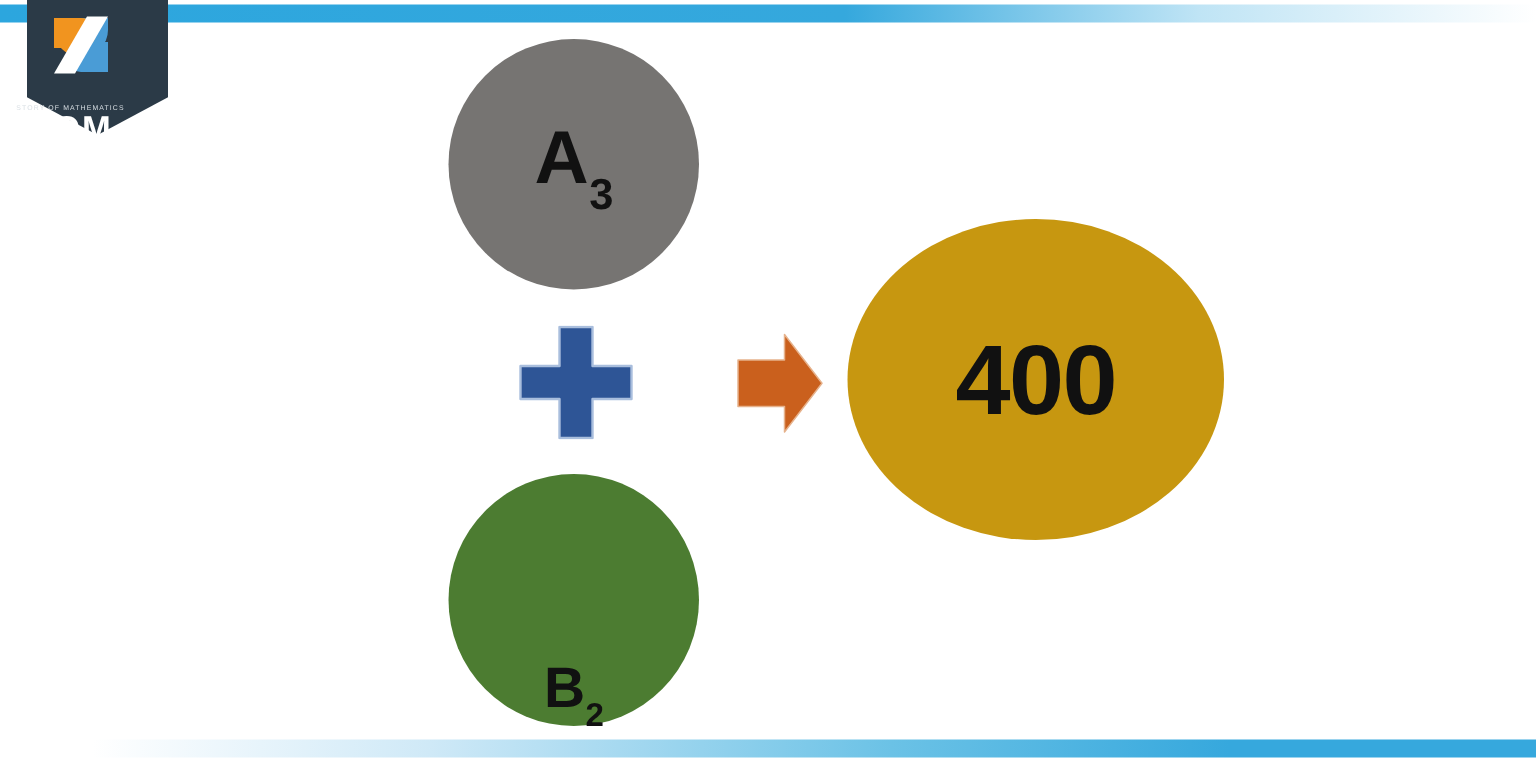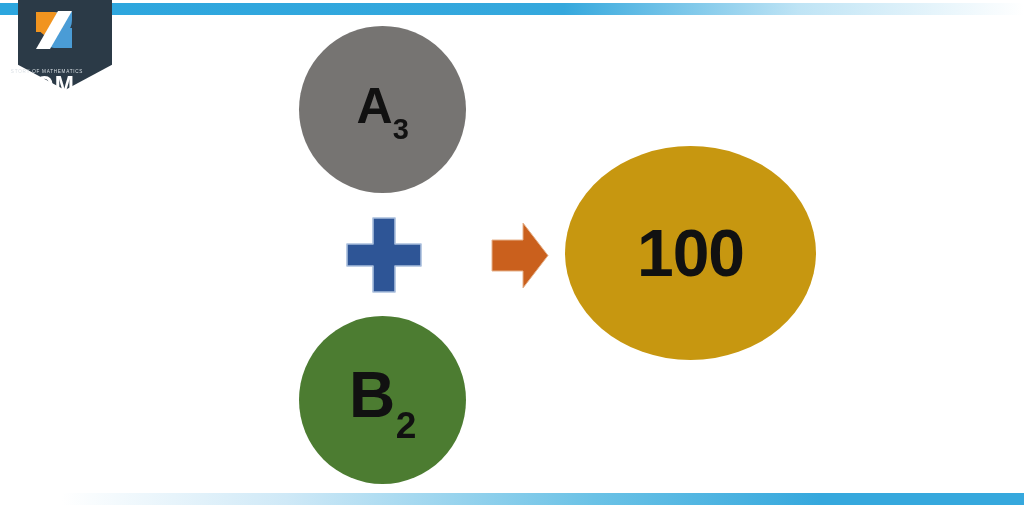--- a/index.html
+++ b/index.html
@@ -97,21 +97,22 @@
     background: #767472;
     font-size: 50px;
   }
   #circle-b {
     left: 299px;
     top: 316px;
     width: 167px;
     height: 168px;
     border-radius: 50%;
     background: #4c7c31;
-    font-size: 64px;
+    font-size: 38px;
+    align-items: flex-end;
   }
   #ellipse-result {
     left: 565px;
     top: 146px;
     width: 251px;
     height: 214px;
     border-radius: 50%;
     background: #c79710;
     font-size: 66px;
     letter-spacing: -1px;
@@ -180,16 +181,16 @@
     <svg viewBox="0 0 60 69" width="60" height="69" aria-hidden="true">
       <path d="M2 19 H33 V2 L58 34.5 L33 67 V50 H2 Z" fill="#ca601d" stroke="#e6b28c" stroke-width="1" stroke-linejoin="round"></path>
     </svg>
   </div>
 
   <div class="blob" id="circle-b">
     <span><span>B</span><span class="sub">2</span></span>
   </div>
 
   <div class="blob" id="ellipse-result">
-    <span>100</span>
+    <span>400</span>
   </div>
 
 </div>
 
 </body></html>

